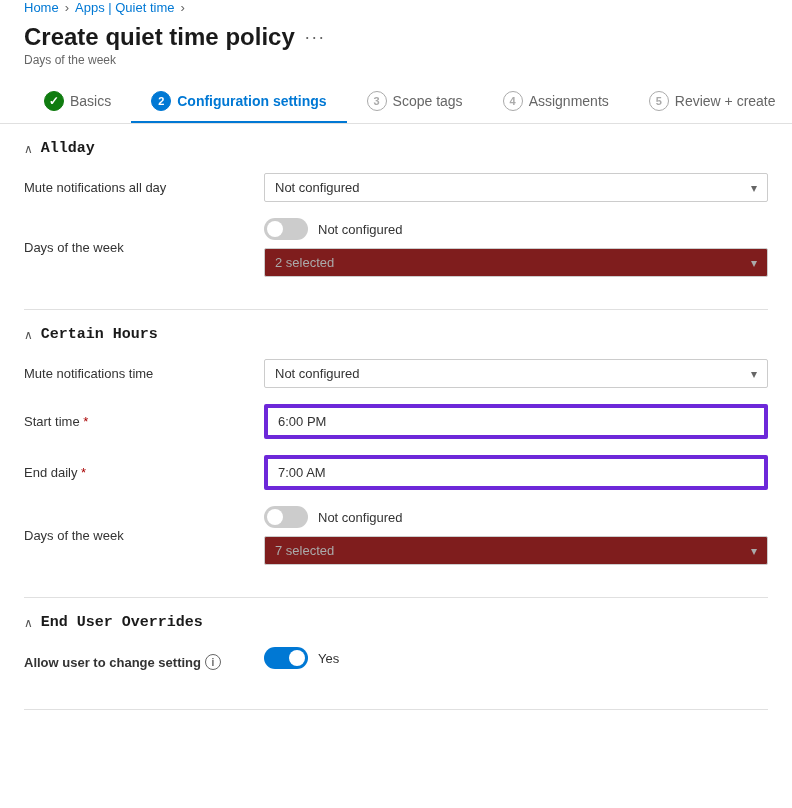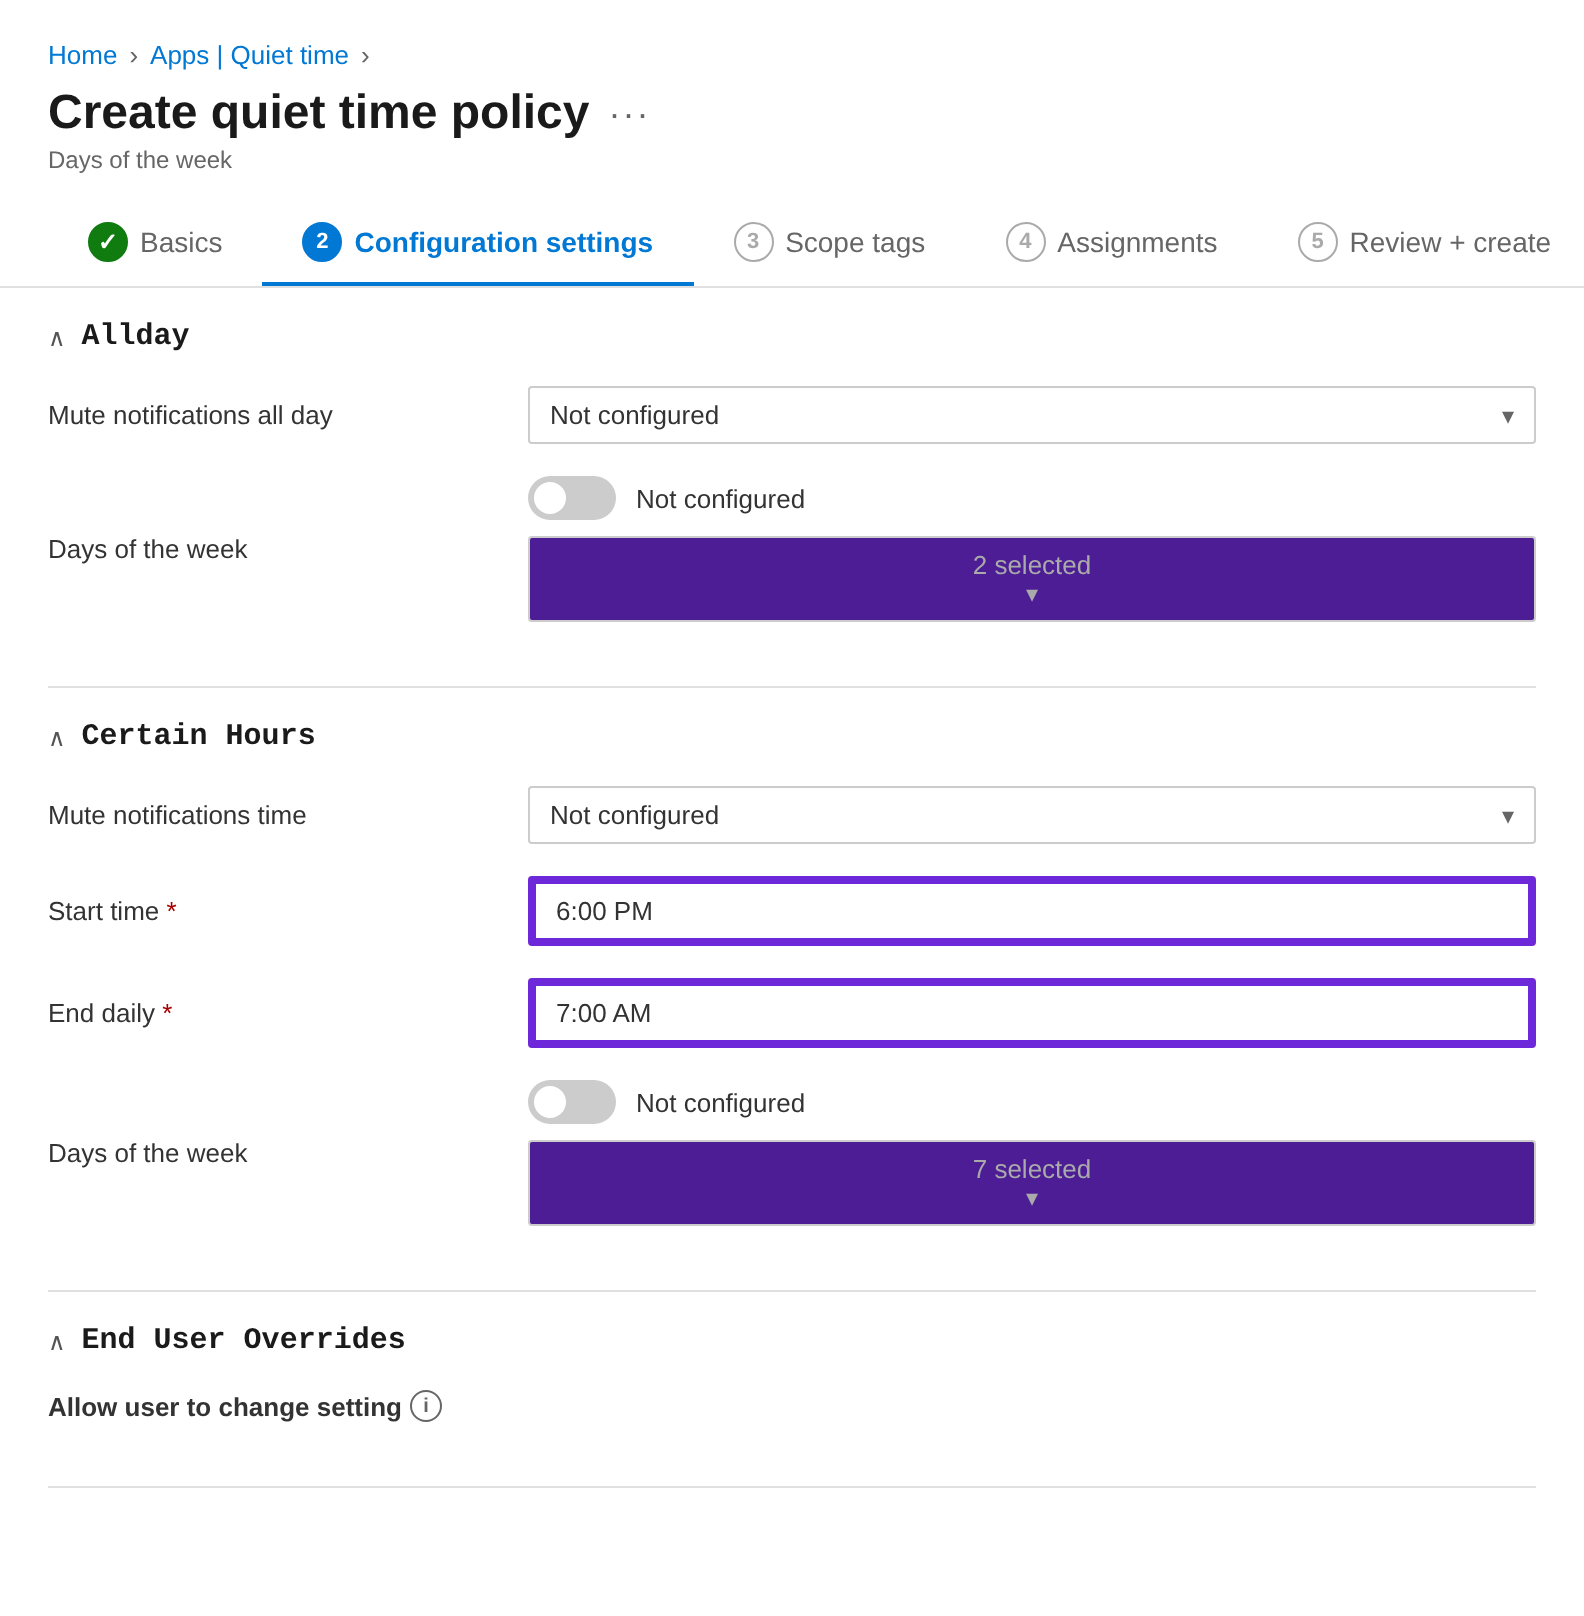--- a/index.html
+++ b/index.html
@@ -1,18 +1,18 @@
 <!DOCTYPE html>
 <html><head>
   <meta charset="utf-8">
   <style>
     * { box-sizing: border-box; margin: 0; padding: 0; }
     body { font-family: 'Segoe UI', Arial, sans-serif; font-size: 14px; color: #333; background: #fff; padding: 0; }
 
-    .breadcrumb { display: flex; align-items: center; gap: 6px; font-size: 13px; padding: 20px 24px 4px; color: #0078d4; }
+    .breadcrumb { display: flex; align-items: center; gap: 6px; font-size: 13px; padding: 0 24px 4px; color: #0078d4; }
     .breadcrumb span { color: #666; }
     .breadcrumb a { color: #0078d4; text-decoration: none; }
 
     .page-header { padding: 4px 24px 2px; display: flex; align-items: flex-start; gap: 10px; }
     .page-title { font-size: 24px; font-weight: 600; color: #1a1a1a; }
     .page-subtitle { font-size: 12px; color: #666; padding: 0 24px 12px; }
     .more-icon { font-size: 18px; color: #666; cursor: pointer; letter-spacing: 2px; }
 
     .wizard-tabs { display: flex; align-items: center; border-bottom: 1px solid #e0e0e0; padding: 0 24px; margin-bottom: 0; }
     .wizard-tab { display: flex; align-items: center; gap: 6px; padding: 12px 20px 10px; font-size: 14px; color: #666; cursor: pointer; border-bottom: 2px solid transparent; position: relative; white-space: nowrap; }
@@ -32,21 +32,21 @@
 
     .form-row { display: flex; align-items: center; margin-bottom: 16px; }
     .form-label { width: 240px; font-size: 13px; color: #333; flex-shrink: 0; }
     .form-control-area { flex: 1; }
 
     .dropdown-select { width: 100%; padding: 6px 10px; border: 1px solid #ccc; border-radius: 2px; background: #fff; font-size: 13px; color: #333; display: flex; align-items: center; justify-content: space-between; cursor: pointer; }
     .dropdown-select .caret { color: #666; font-size: 12px; }
 
     .text-input { width: 100%; padding: 6px 10px; border: 4px solid #6d28d9; border-radius: 2px; background: #fff; font-size: 13px; color: #333; outline: none; }
 
-    .disabled-dropdown { background: #4c1d95; color: #aaa; flex-direction: column; }
+    .disabled-dropdown { background: #7f1d1d; color: #aaa; }
     .disabled-dropdown .caret { color: #aaa; }
 
     .toggle-row { display: flex; align-items: center; gap: 10px; margin-bottom: 8px; }
 
     .toggle { position: relative; width: 44px; height: 22px; flex-shrink: 0; }
     .toggle input { opacity: 0; width: 0; height: 0; }
     .toggle-slider { position: absolute; inset: 0; background: #ccc; border-radius: 11px; cursor: pointer; transition: 0.2s; }
     .toggle-slider::before { content: ''; position: absolute; width: 16px; height: 16px; left: 3px; bottom: 3px; background: #fff; border-radius: 50%; transition: 0.2s; }
     .toggle input:checked + .toggle-slider { background: #0078d4; }
     .toggle input:checked + .toggle-slider::before { transform: translateX(22px); }
@@ -206,16 +206,25 @@
     <div class="section-header">
       <span class="chevron">∧</span>
       <span class="section-title">End User Overrides</span>
     </div>
 
     <div class="form-row">
       <div class="form-label label-with-info">
         <span>Allow user to change setting</span>
         <span class="info-icon" title="More information">i</span>
       </div>
+      <div class="form-control-area">
+        <div class="toggle-row">
+          <label class="toggle">
+            <input type="checkbox" checked="" style="">
+            <span class="toggle-slider"></span>
+          </label>
+          <span class="toggle-label">Yes</span>
+        </div>
+      </div>
     </div>
   </div>
 
 </div>
 
 </body></html>

